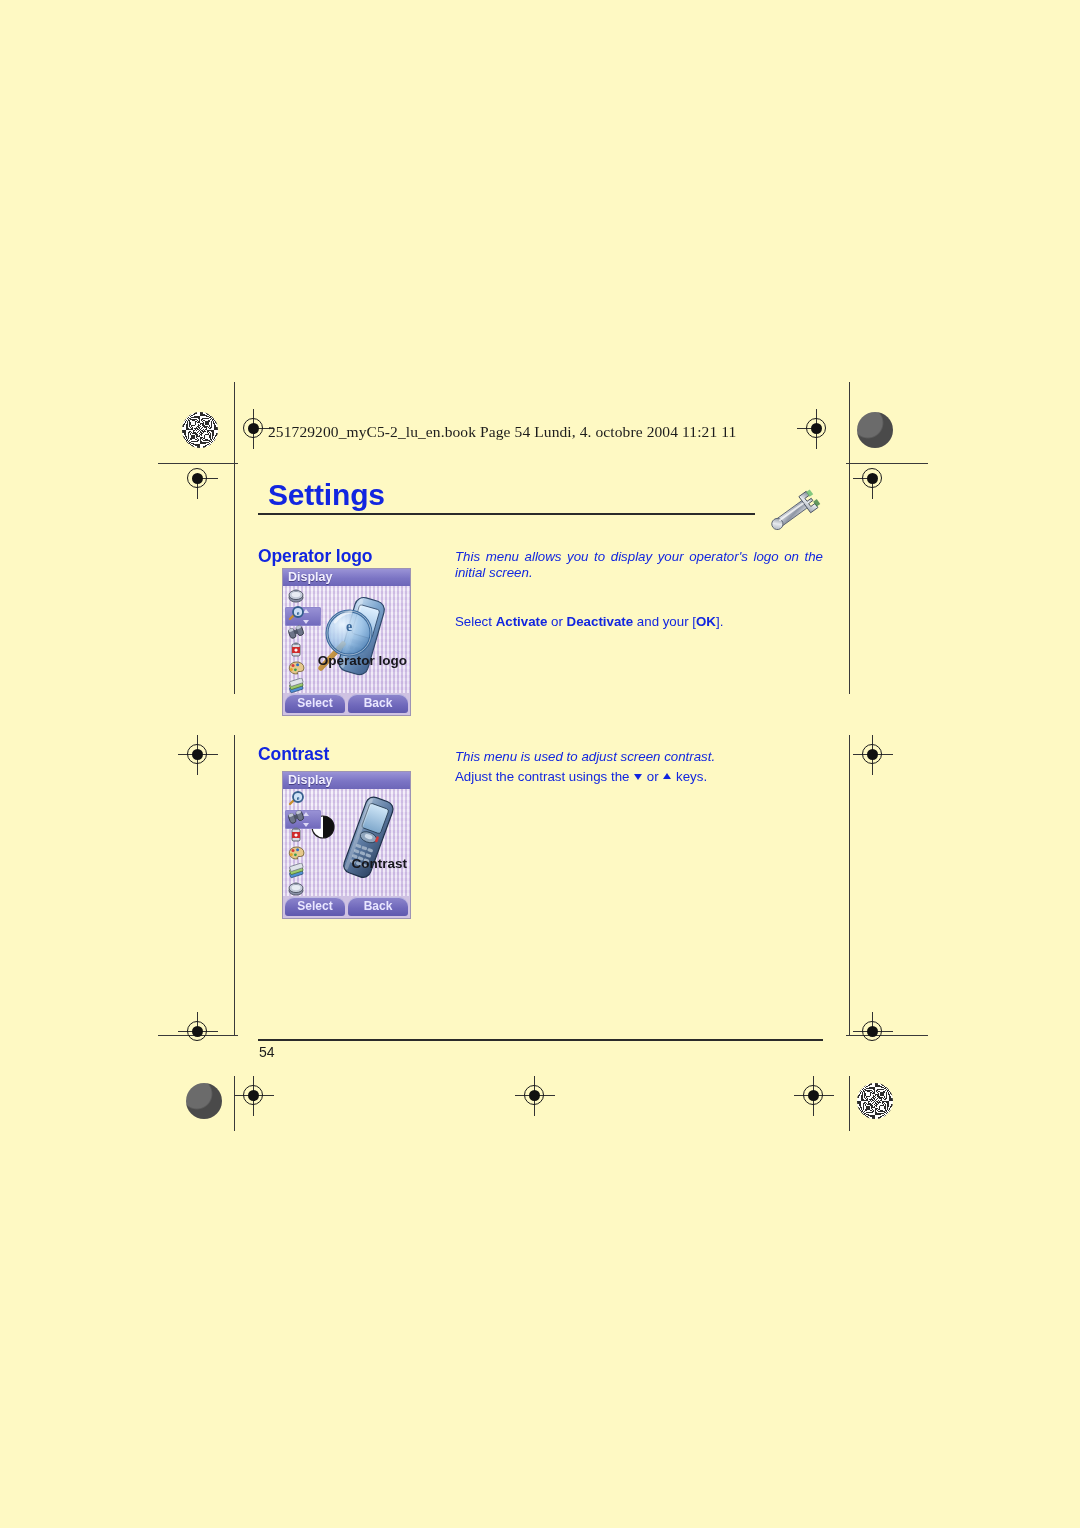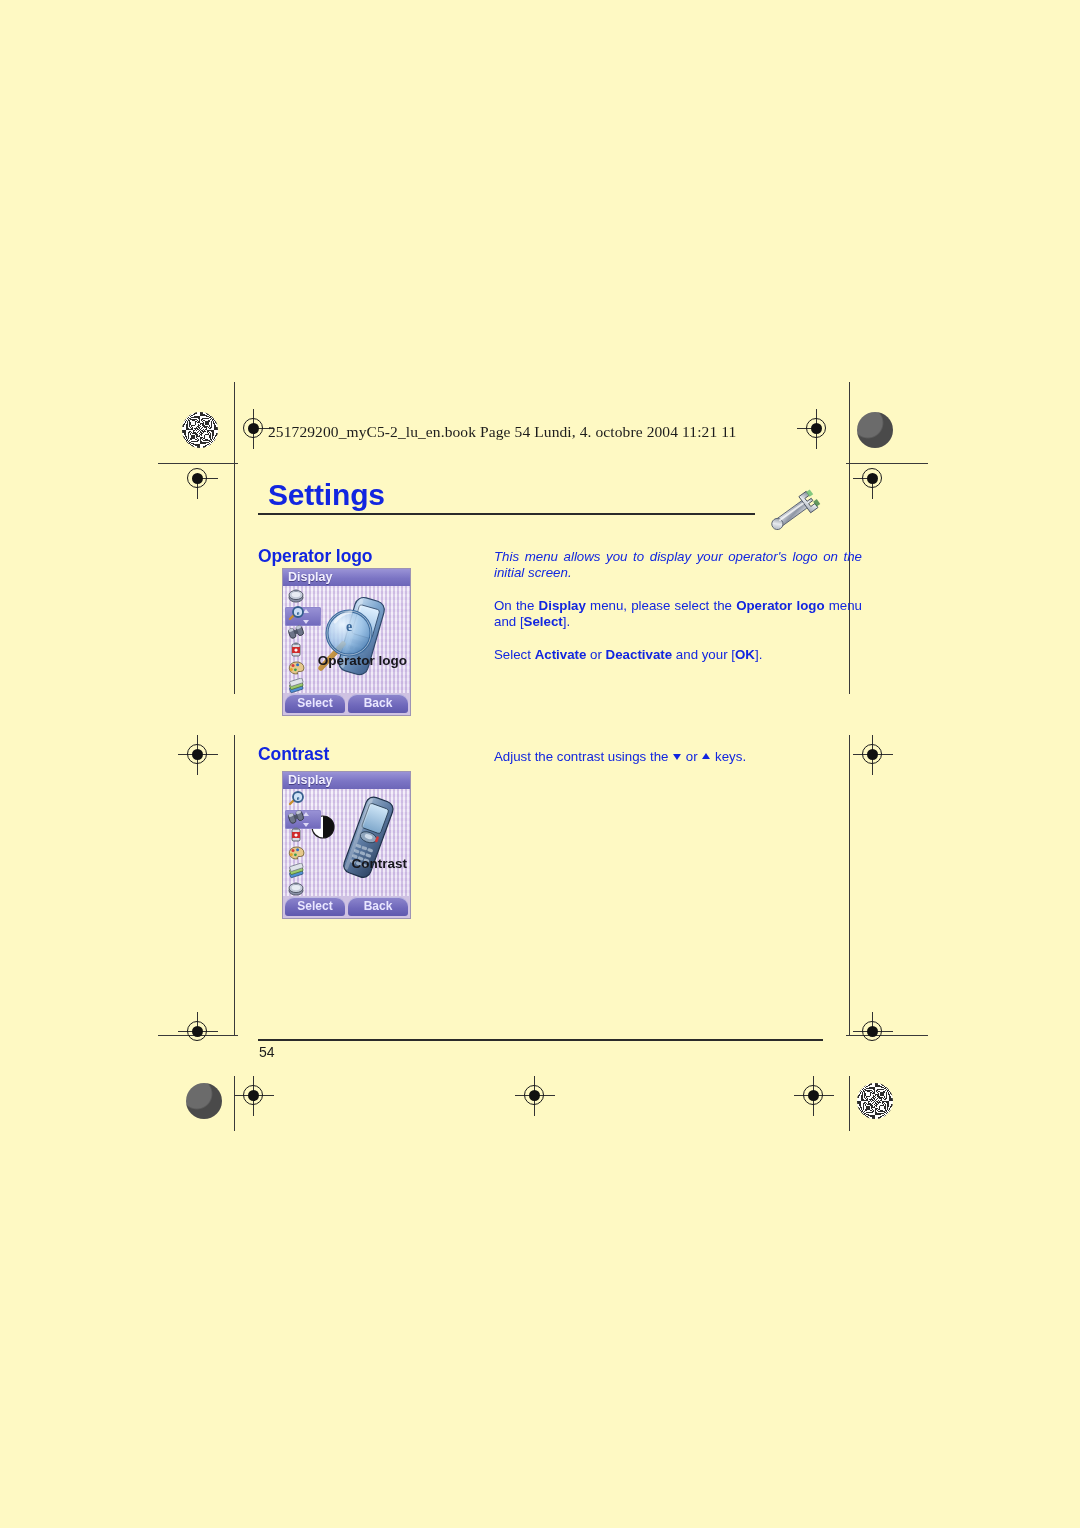--- a/index.html
+++ b/index.html
@@ -133,21 +133,20 @@
   }
 
   
   .body-col {
     position: absolute;
     left: 455px;
     width: 368px;
     color: #1226e0;
     font-size: 13.3px;
     line-height: 16.4px;
-    margin-left: 39px;
   }
   .body-col p { margin: 0 0 0 0; }
   .p-italic { font-style: italic; text-align: justify; }
   .p-just   { text-align: justify; }
   .spacer   { height: 16px; }
   .b { font-weight: bold; }
 
   
   .key-dn, .key-up {
     display: inline-block;
@@ -400,23 +399,20 @@
     </g>
   </svg>
 
   <div class="sec-heading" style="left:258px; top:546px;">Operator logo</div>
 
   <div class="body-col" style="top:549px;">
     <p class="p-italic">
       <span>This menu allows you to display your operator's logo on the initial screen.</span>
     </p>
     <div class="spacer"></div>
-    <p class="p-just">
-      <span>On the </span><span class="b">Display</span><span> menu, please select the </span><span class="b">Operator logo</span><span> menu and [</span><span class="b">Select</span><span>].</span>
-    </p>
     <div class="spacer"></div>
     <p class="p-just">
       <span>Select </span><span class="b">Activate</span><span> or </span><span class="b">Deactivate</span><span> and your [</span><span class="b">OK</span><span>].</span>
     </p>
   </div>
 
   <div class="phone-shot" style="left:283px; top:569px;">
     <div class="phone-titlebar">Display</div>
     <div class="phone-body">
       <svg class="shot-art" viewBox="0 0 127 107">
@@ -521,20 +517,23 @@
     </div>
     <div class="phone-softkeys">
       <div class="softkey">Select</div>
       <div class="softkey">Back</div>
     </div>
   </div>
 
   <div class="sec-heading" style="left:258px; top:744px;">Contrast</div>
 
   <div class="body-col" style="top:747px; line-height:20px;">
+    <p class="p-italic">
+      <span>This menu is used to adjust screen contrast.</span>
+    </p>
     <p>
       <span>Adjust the contrast usings the </span><span class="key-dn"></span><span> or </span><span class="key-up"></span><span> keys.</span>
     </p>
   </div>
 
   <div class="phone-shot" style="left:283px; top:772px;">
     <div class="phone-titlebar">Display</div>
     <div class="phone-body">
       <svg class="shot-art" viewBox="0 0 127 107">
         <defs>

